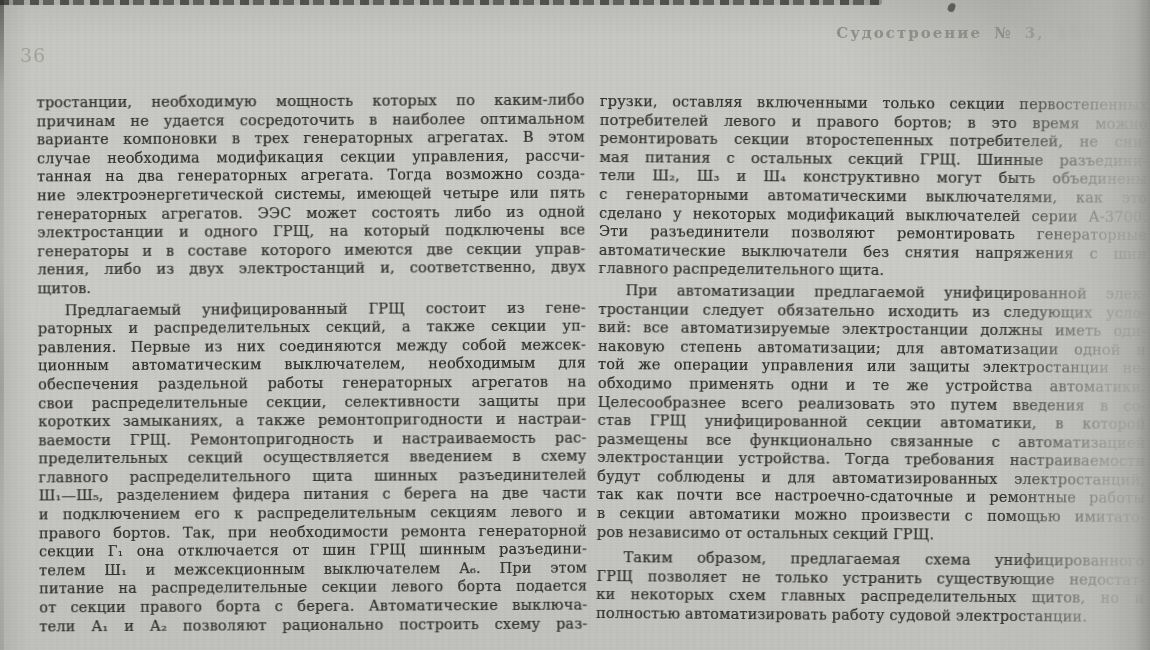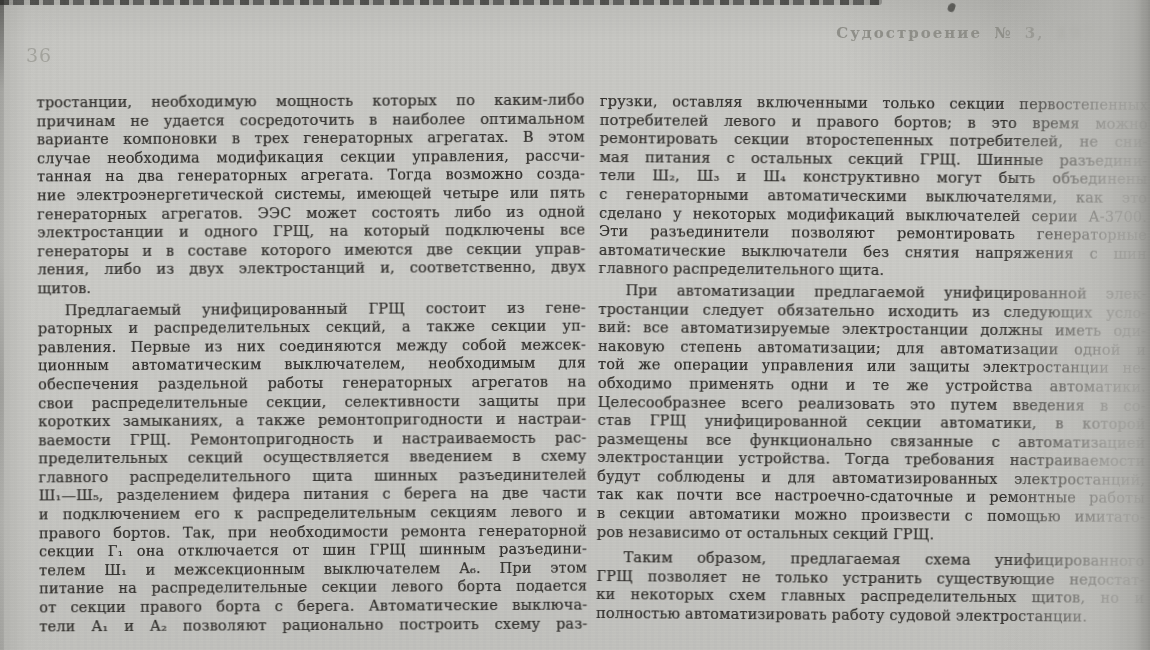--- a/index.html
+++ b/index.html
@@ -34,21 +34,21 @@
       rgba(42,42,40,0.05) 40%, rgba(42,42,40,0.16) 60%,
       rgba(42,42,40,0.04) 80%, rgba(42,42,40,0.10) 100%);
   }
   .speck {
     position: absolute; left: 948px; top: 3px; width: 7px; height: 9px;
     background: rgba(70,70,66,0.8); border-radius: 60% 40% 50% 50%;
     transform: rotate(18deg); filter: blur(0.6px);
   }
 
   .page-number {
-    position: absolute; left: 26px; top: 44px;
+    position: absolute; left: 20px; top: 44px;
     font-size: 19px; letter-spacing: 1px;
     color: #a3a39d; filter: blur(0.55px);
   }
 
   .journal-header {
     position: absolute; top: 24px; right: 6px;
     font-size: 15px; font-weight: bold;
     letter-spacing: 2px; word-spacing: 5px;
     color: #8f8f89; filter: blur(0.65px);
     white-space: nowrap;

